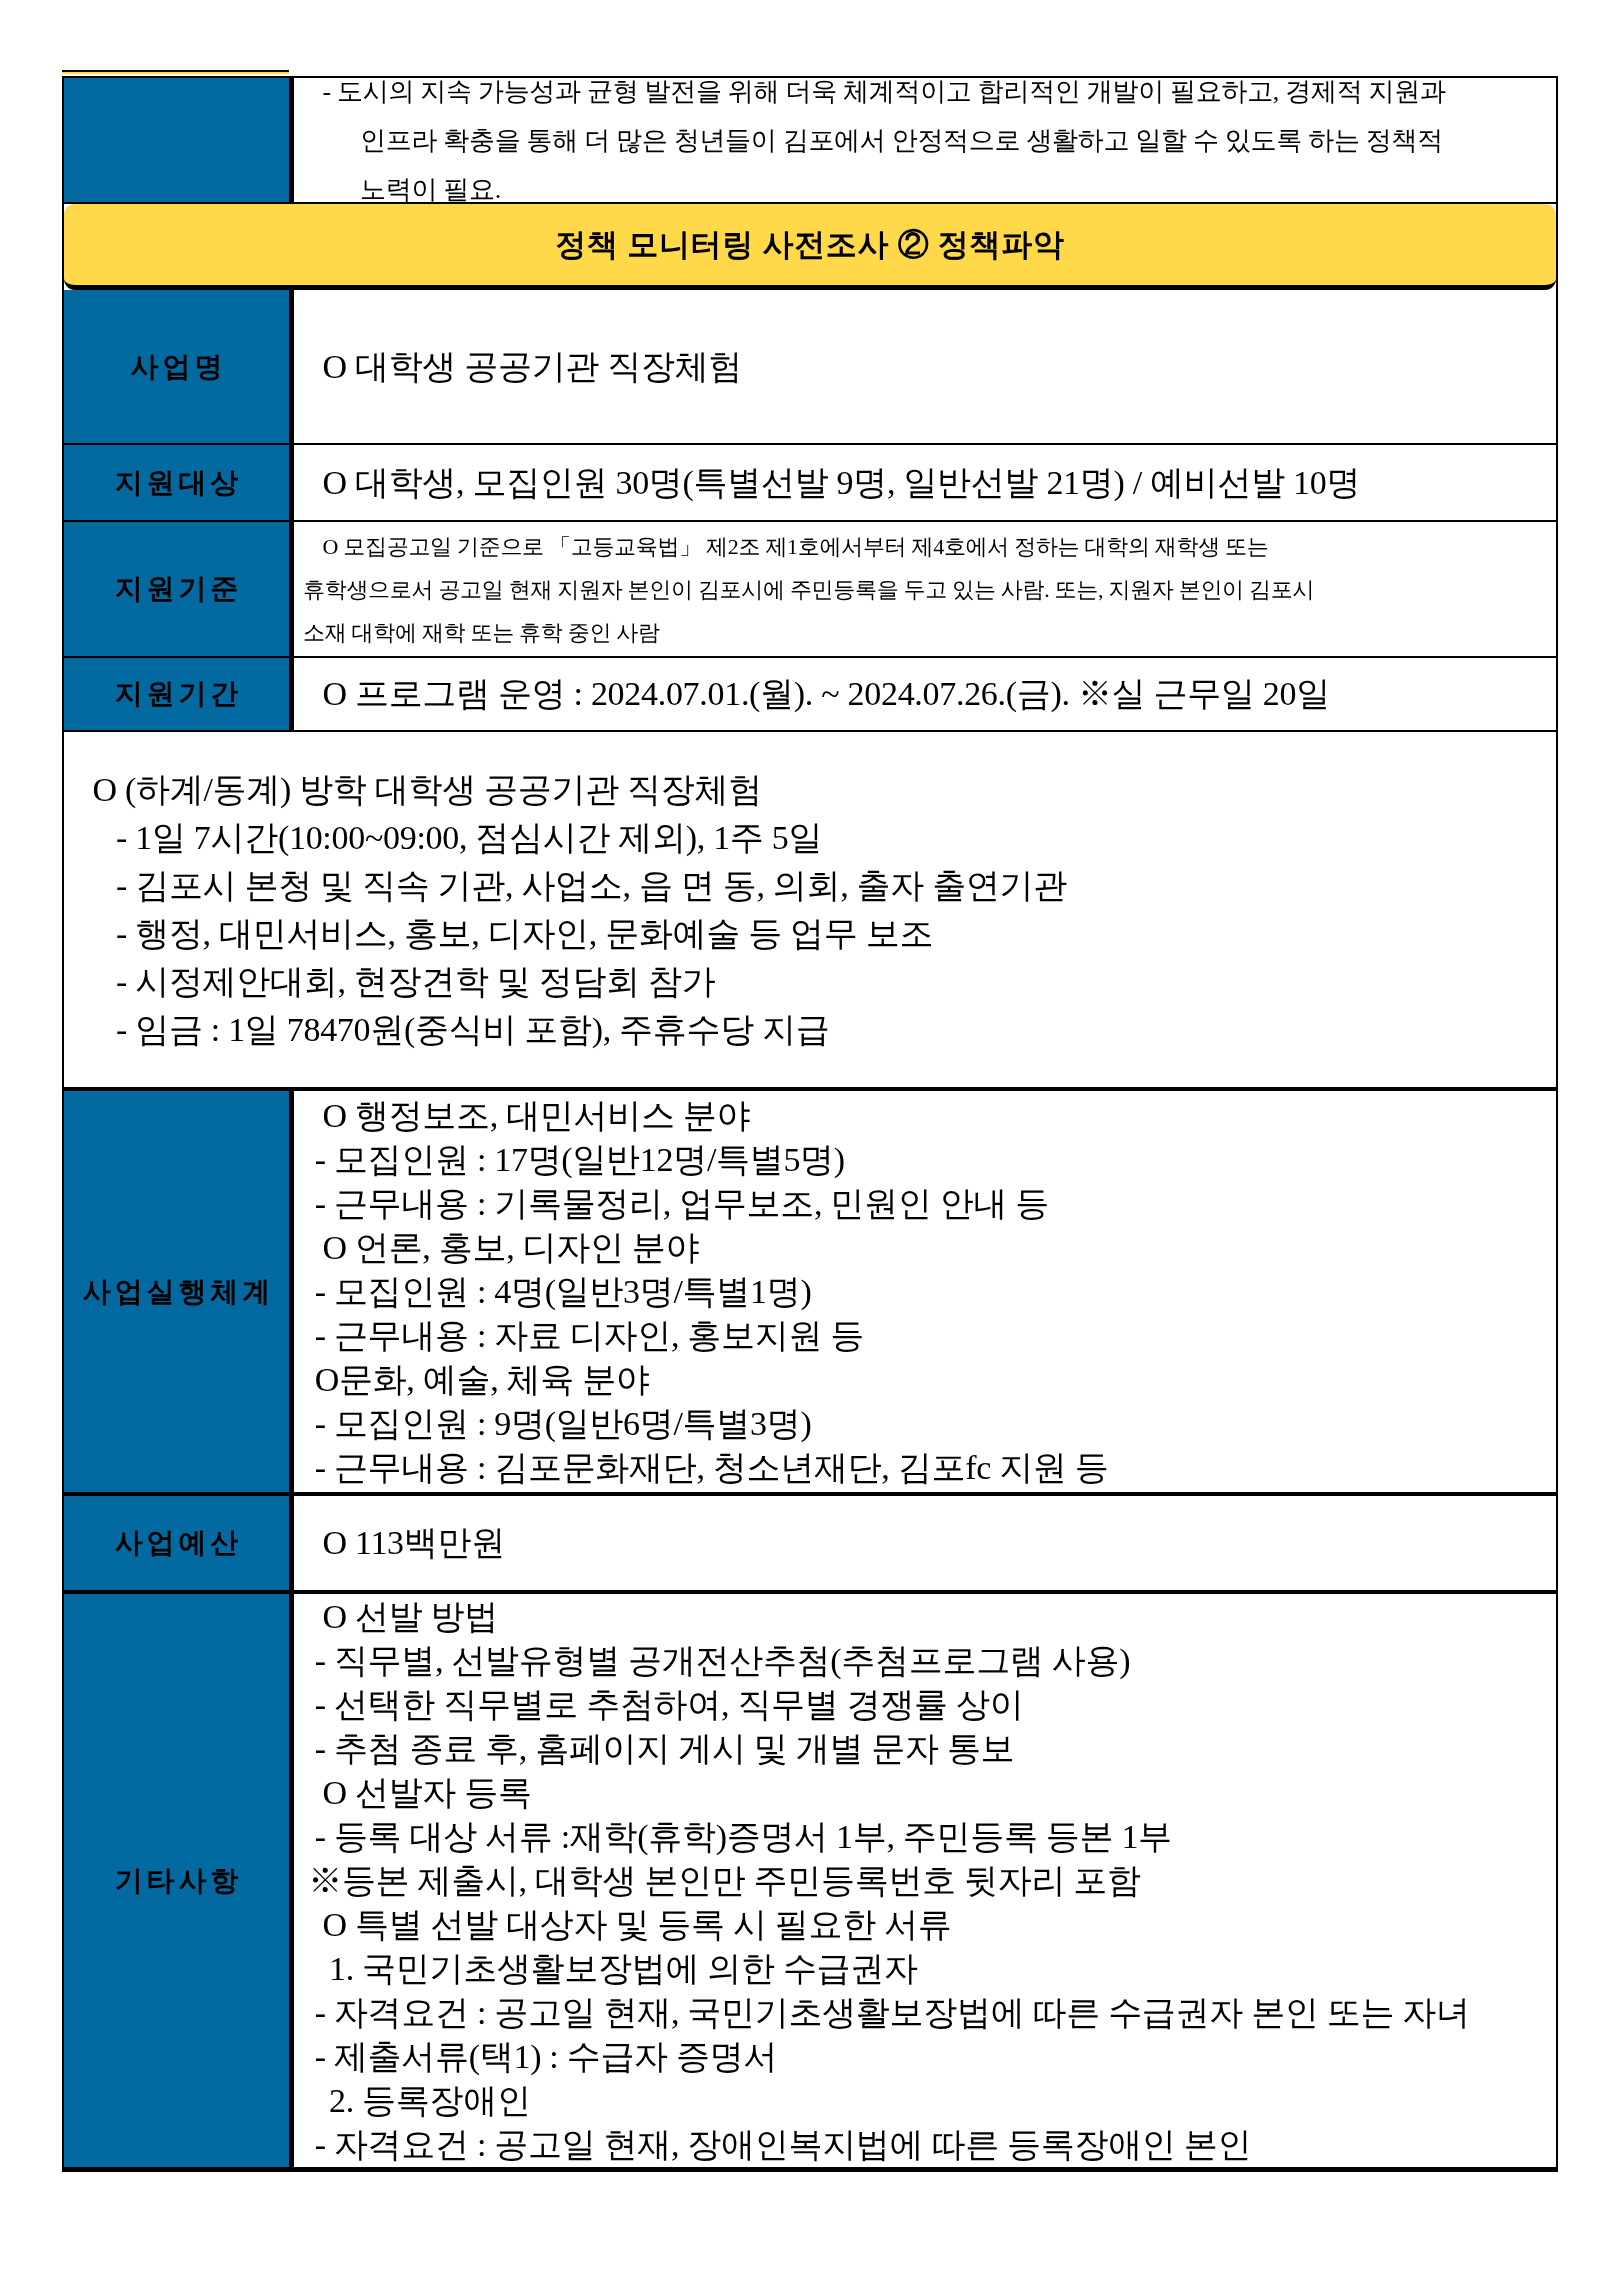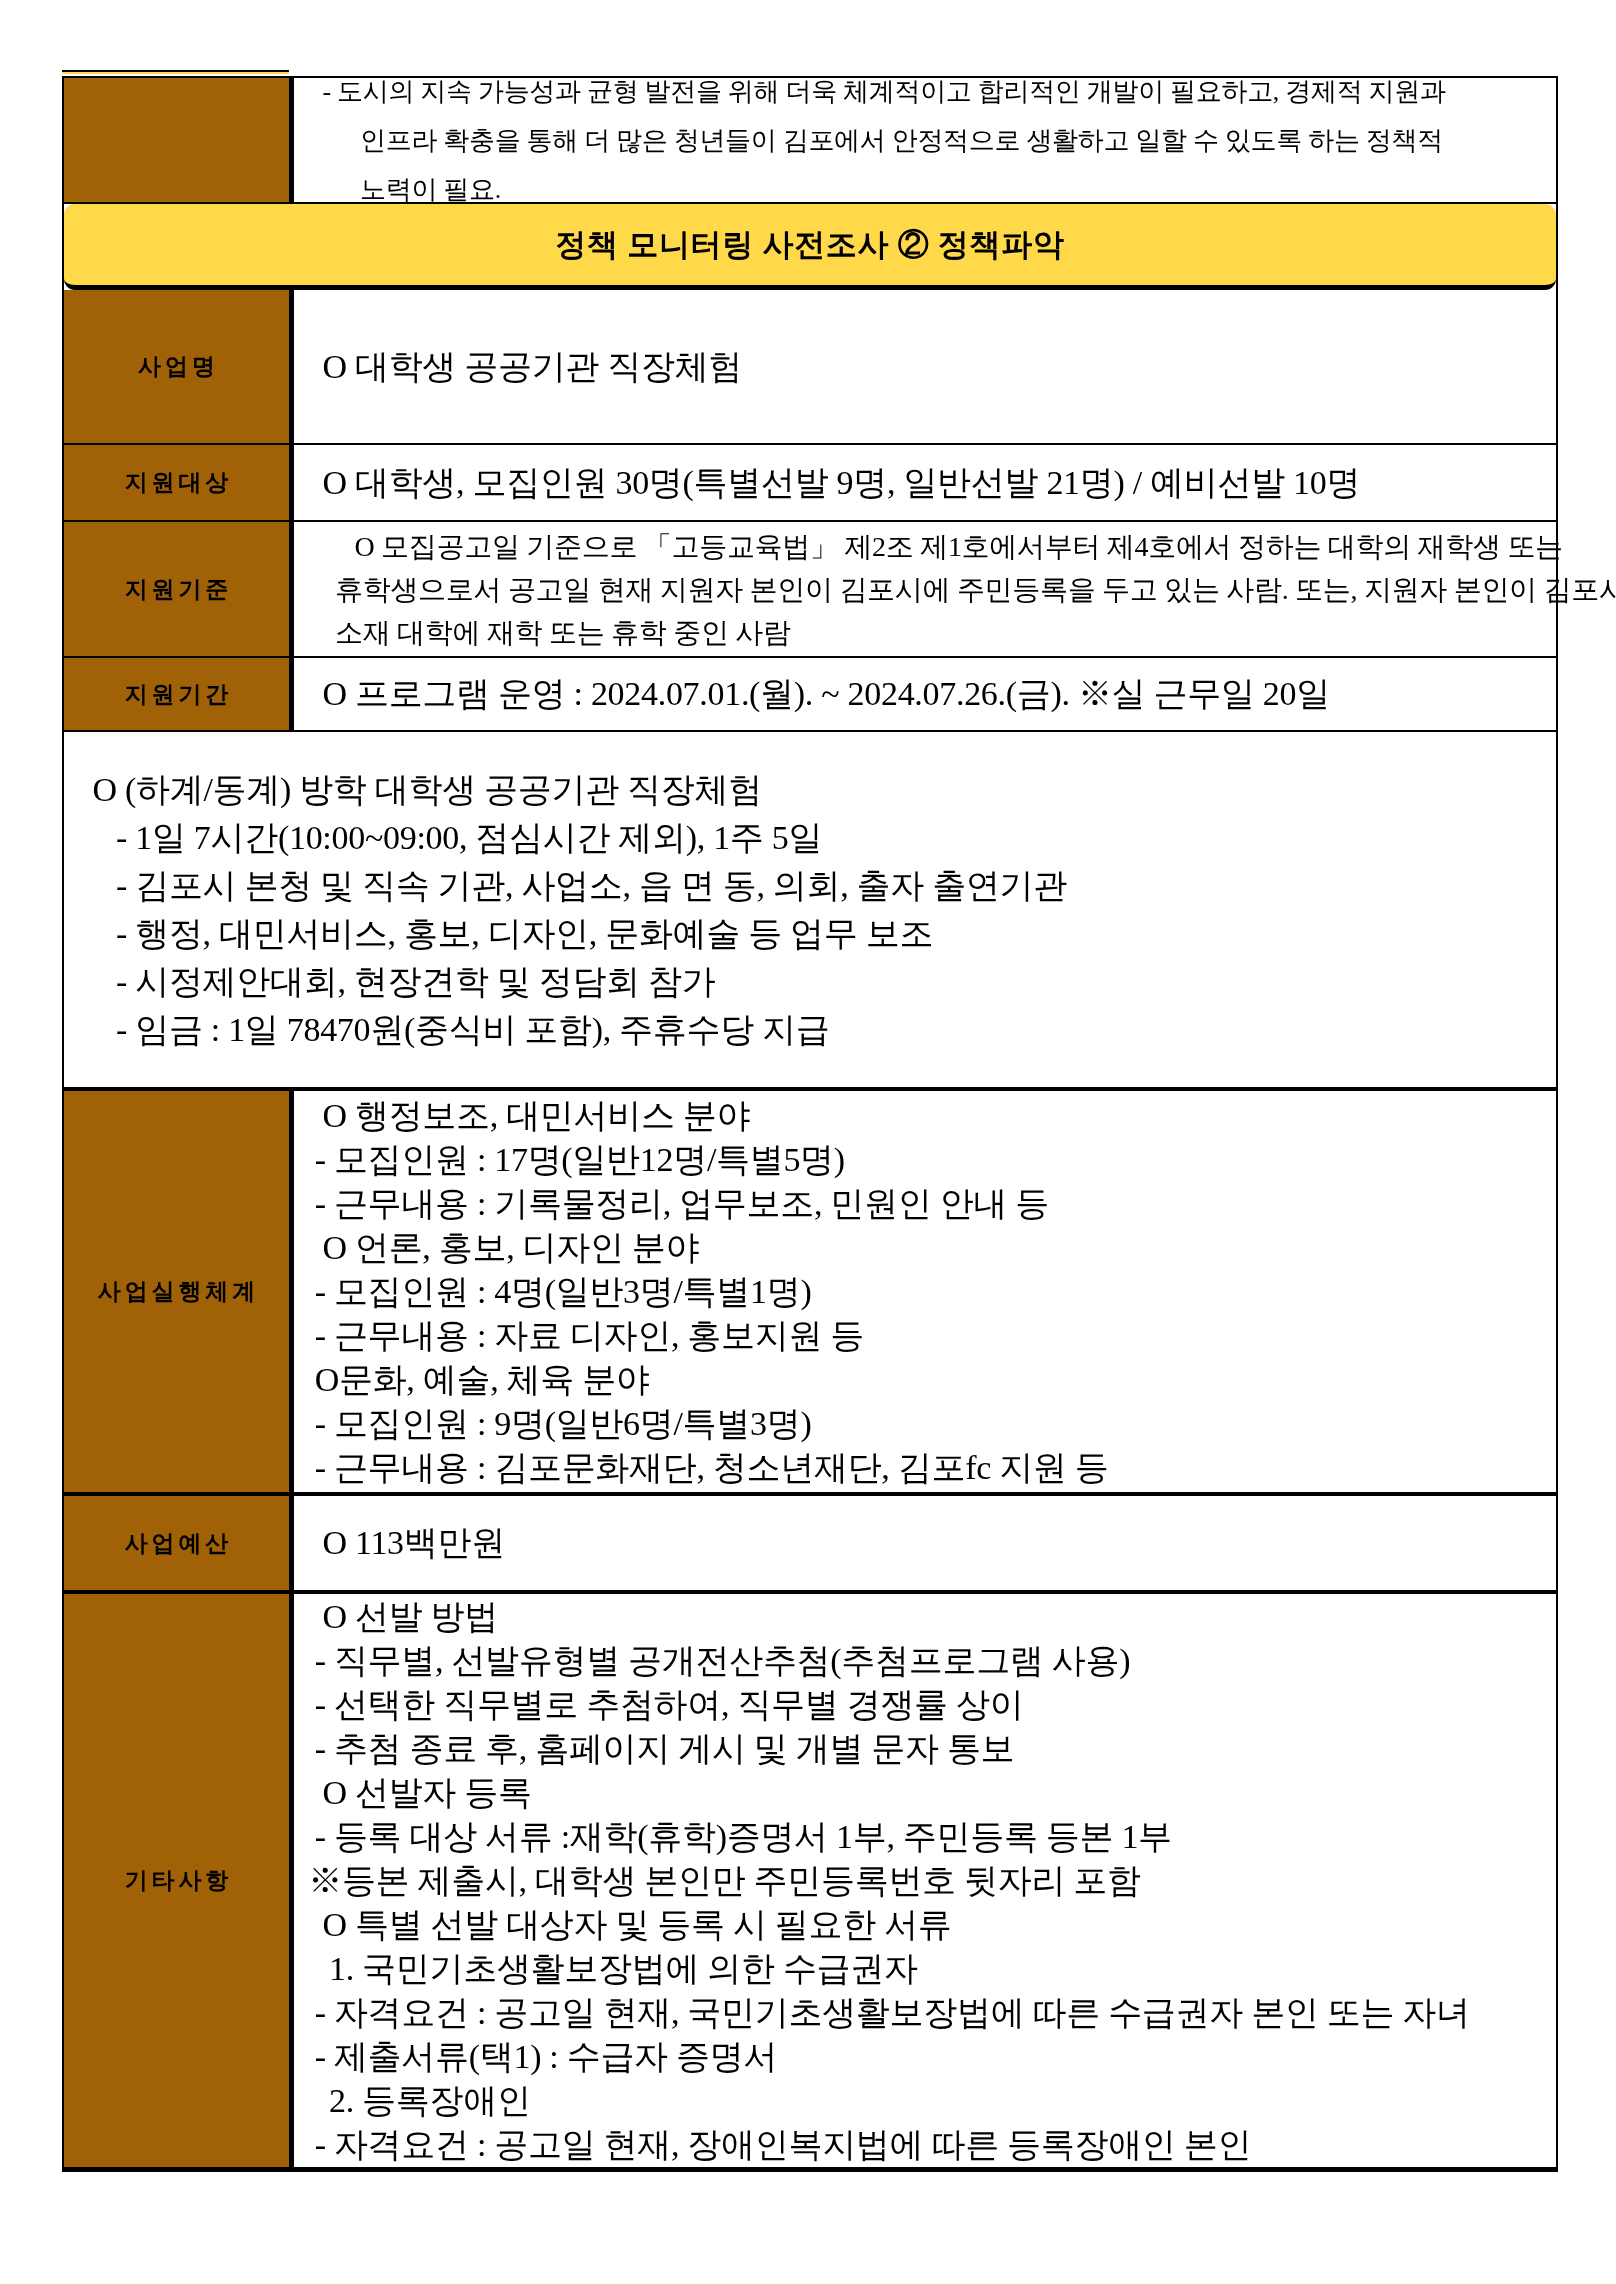--- a/index.html
+++ b/index.html
@@ -38,27 +38,27 @@
     background: #ffffff;
   }
   .row {
     display: flex;
     border-bottom: 2.6px solid #000;
   }
   .row.bb-m { border-bottom: 4.6px solid #000; }
   .row.last { border-bottom: none; }
   .label {
     flex: 0 0 225px;
-    background: #a16207;
+    background: #0369a1;
     border-right: 5.2px solid #000;
     display: flex;
     align-items: center;
     justify-content: center;
     font-weight: 700;
-    font-size: 23px;
+    font-size: 28px;
     letter-spacing: 3.9px;
     text-indent: 3.9px;
   }
   .content {
     flex: 1 1 auto;
     min-width: 0;
     padding: 0 5.2px 0 9px;
     display: flex;
     flex-direction: column;
     justify-content: center;
@@ -80,21 +80,21 @@
     align-items: center;
     justify-content: center;
     font-weight: 700;
     font-size: 31px;
     letter-spacing: 0.7px;
     border-radius: 11px;
   }
   .r-name   { height: 153px; }
   .r-target { height: 75px; }
   .r-basis  { height: 134px; }
-  .r-basis .ln { font-size: 28px; line-height: 43px; margin-left: 32px; }
+  .r-basis .ln { font-size: 22px; line-height: 43px; }
   .r-period { height: 72px; }
   .r-detail { height: 355px; }
   .r-detail .ln { line-height: 48px; }
   .r-system { height: 401px; }
   .r-system .ln { line-height: 44px; }
   .r-budget { height: 94px; }
   .r-etc    { height: 573px; }
   .r-etc .ln { line-height: 44px; }
   
   .li-o { padding-left: 19.5px; }  

